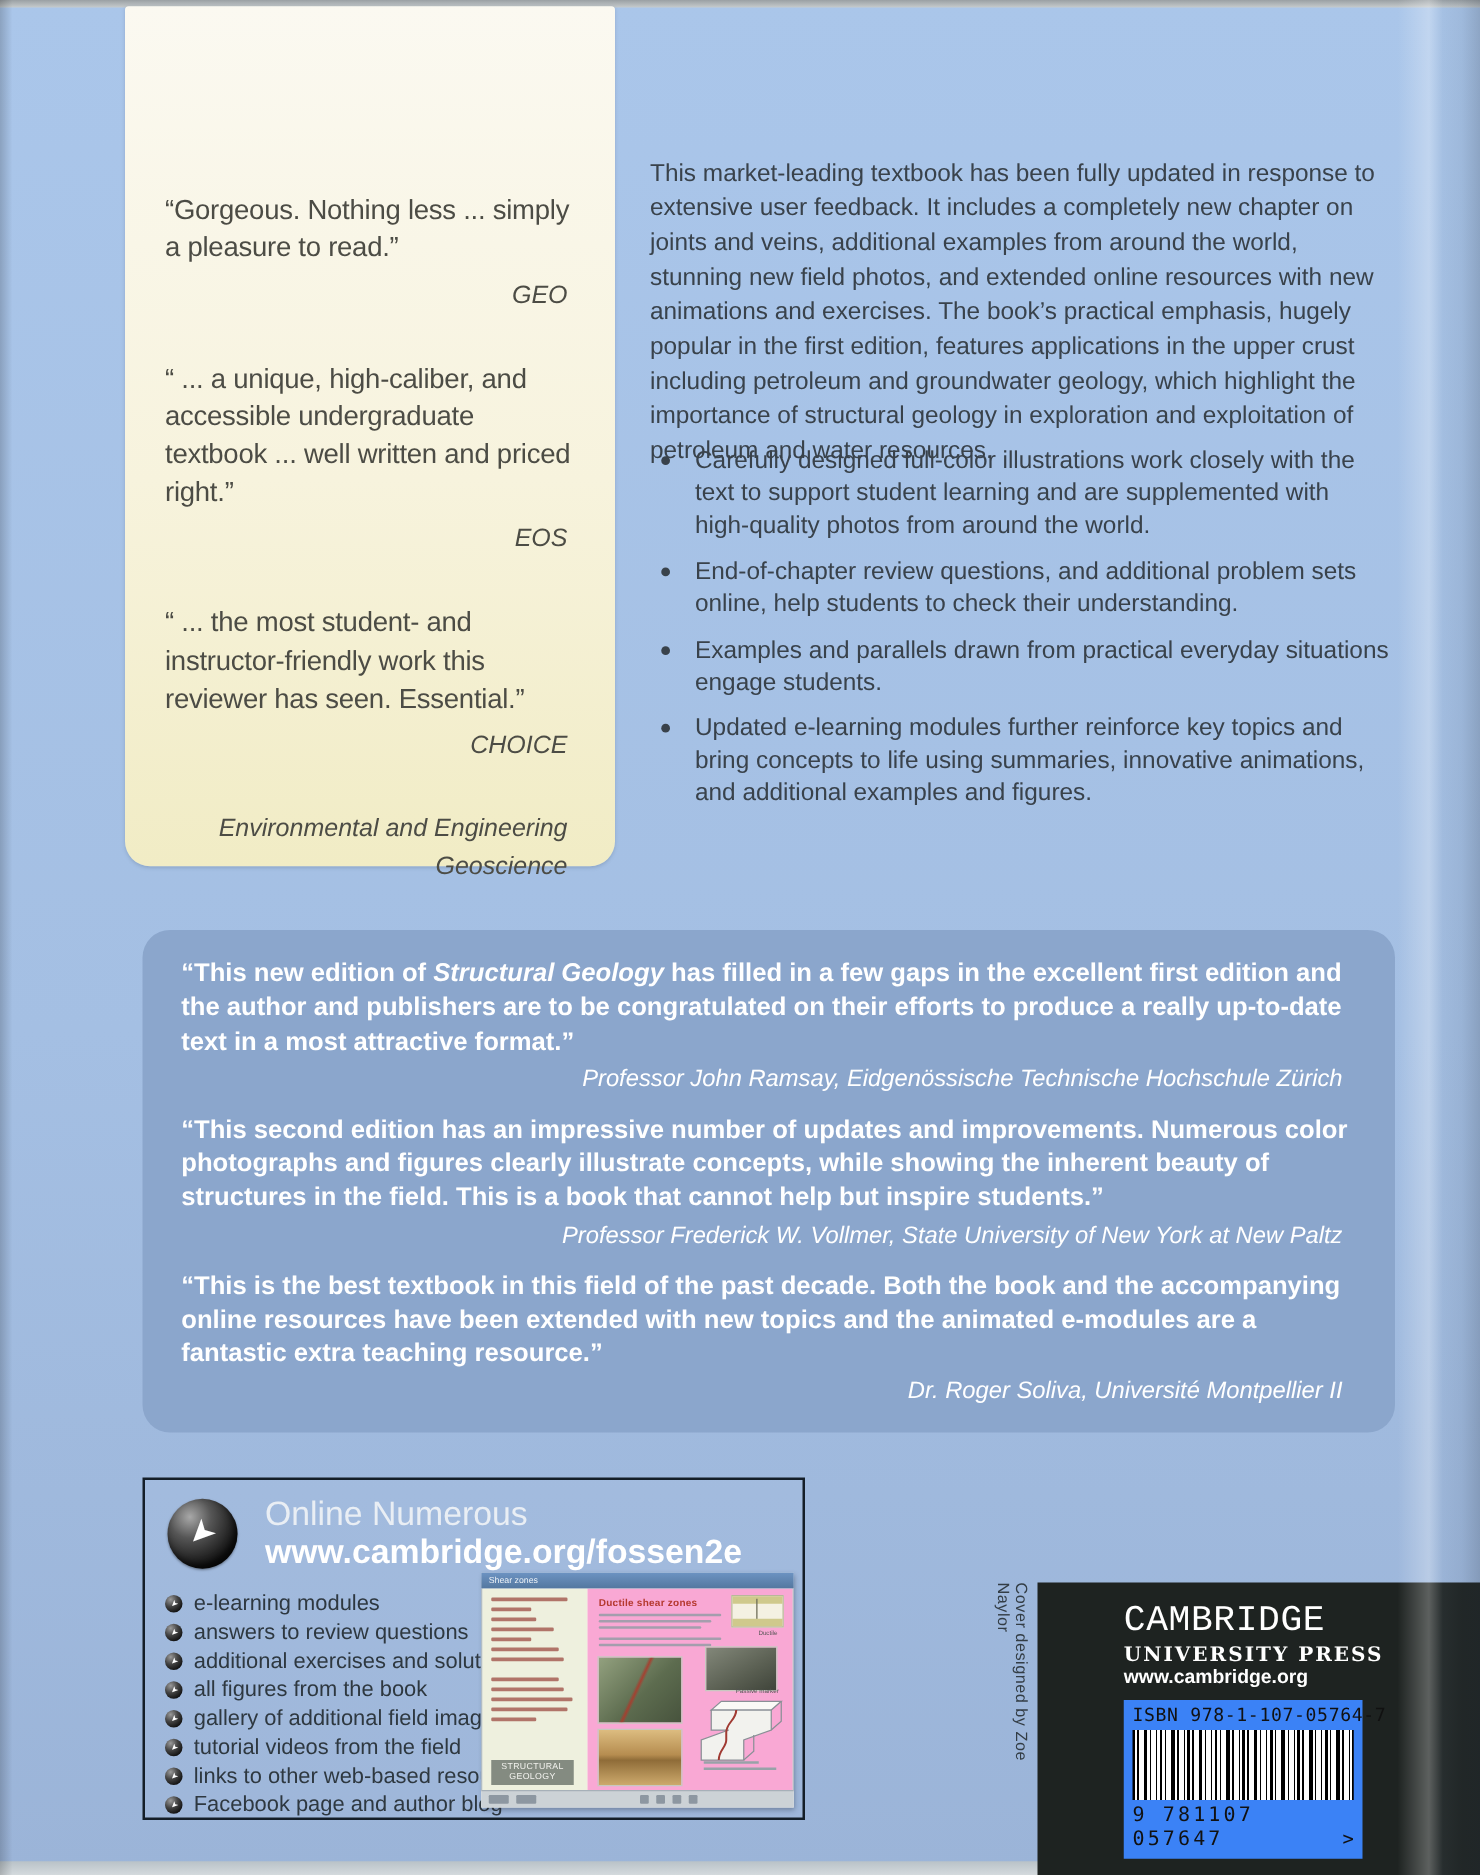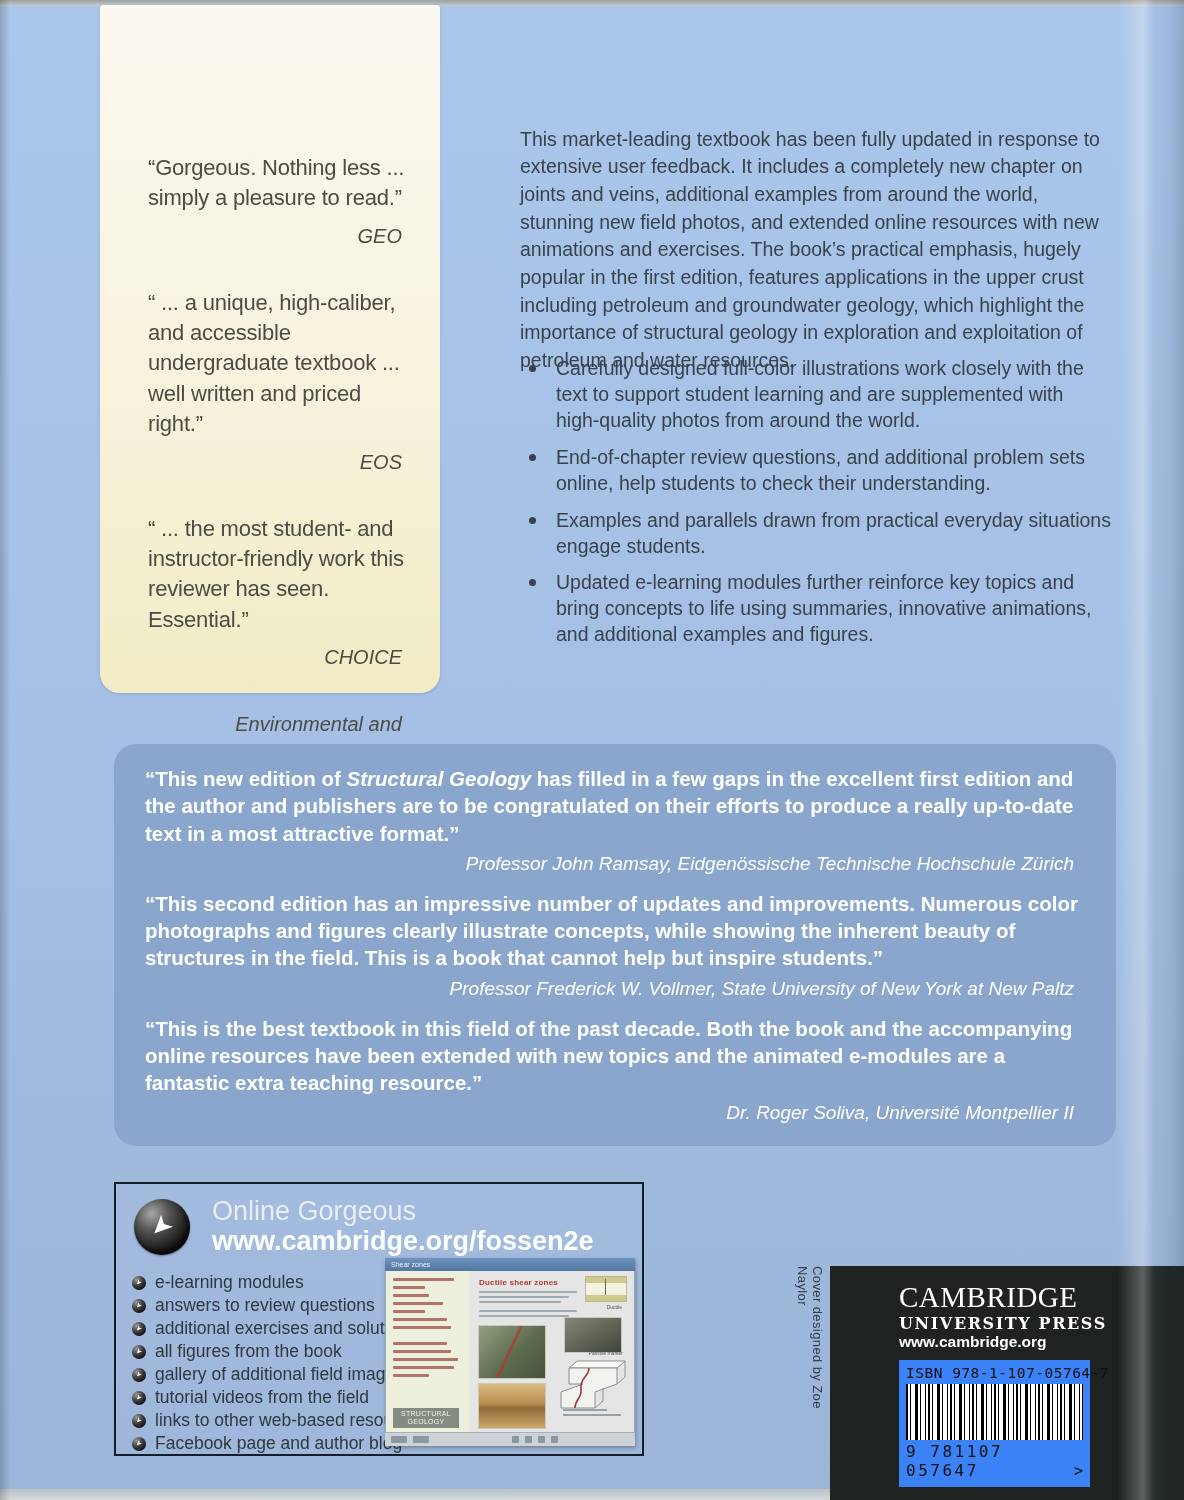--- a/index.html
+++ b/index.html
@@ -9,23 +9,23 @@
     background:linear-gradient(180deg,#aac6ea 0%,#a4bfe3 55%,#9bb4d8 100%);
   }
   
   .edge-top{position:absolute;left:0;top:0;width:1184px;height:6px;background:linear-gradient(180deg,#9aa0a4,#c6cbcd);}
   .edge-bottom{position:absolute;left:0;top:1489px;width:1184px;height:11px;background:linear-gradient(180deg,#b9c2c8,#d4dadd);z-index:1;}
   .left-shade{position:absolute;left:0;top:0;width:10px;height:1500px;background:linear-gradient(90deg,rgba(0,0,0,.18),rgba(0,0,0,0));z-index:5;pointer-events:none;}
   .right-fold{position:absolute;left:1118px;top:0;width:66px;height:1500px;z-index:6;pointer-events:none;
     background:linear-gradient(90deg,rgba(255,255,255,0) 0%,rgba(255,255,255,.28) 38%,rgba(120,140,165,.10) 55%,rgba(60,75,95,.10) 78%,rgba(40,50,65,.22) 100%);}
 
   
-  .cream-panel{position:absolute;left:100px;top:5px;width:340px;height:688px;
+  .cream-panel{position:absolute;left:100px;top:5px;width:392px;height:688px;
     background:linear-gradient(180deg,#fbf9f1 0%,#f7f3dd 55%,#f1ecc5 100%);
-    border-radius:3px 3px 20px 20px;box-sizing:border-box;padding:148px 30px 0 48px;
+    border-radius:3px 3px 20px 20px;box-sizing:border-box;padding:148px 30px 0 32px;
     box-shadow:0 1px 3px rgba(70,90,120,.25);}
   .lq{margin-bottom:37px;}
   .lq-text{font-size:22px;line-height:1.38;color:#4c4c45;letter-spacing:-.2px;}
   .lq-src{margin-top:7px;padding-right:8px;text-align:right;font-style:italic;font-size:20px;line-height:1.5;color:#4c4c45;}
 
   
   .intro{position:absolute;left:520px;top:106px;width:592px;font-size:19.5px;line-height:1.42;color:#39424b;}
   .bullets{position:absolute;left:520px;top:356px;width:592px;margin:0;padding:0;list-style:none;}
   .bullets li{position:relative;padding-left:36px;margin-bottom:11px;font-size:19.5px;line-height:1.33;color:#39424b;}
   .bullets li::before{content:"";position:absolute;left:9px;top:9px;width:7px;height:7px;border-radius:50%;background:#39424b;}
@@ -60,21 +60,21 @@
   .thumb{position:absolute;left:269px;top:74px;width:250px;height:188px;box-shadow:1px 2px 4px rgba(20,30,50,.35);
     display:flex;flex-direction:column;background:#fff;}
   .win-titlebar{height:13px;background:linear-gradient(180deg,#6d93c2,#53779f);display:flex;align-items:center;}
   .win-titlebar span{color:#eef3f8;font-size:7px;margin-left:6px;line-height:1;}
   .win-body{flex:1;display:flex;background:#fdfdf8;border-left:1px solid #9aa8b4;border-right:1px solid #9aa8b4;min-height:0;}
   .win-sidebar{width:84px;background:#eef0de;padding:7px 5px 4px 7px;box-sizing:border-box;display:flex;flex-direction:column;}
   .sb-bar{height:3px;background:#9c4b42;opacity:.75;margin-bottom:5px;border-radius:1px;}
   .sb-gap{height:8px;}
   .sb-logo{margin-top:auto;background:#848b81;color:#f2f2ee;font-size:7px;line-height:1.15;text-align:center;
     padding:2px 1px;width:64px;letter-spacing:.3px;}
-  .win-main{flex:1;position:relative;background:#e5e5e5;}
+  .win-main{flex:1;position:relative;background:#f9a8d4;}
   .wm-heading{color:#b5392f;font-size:8px;font-weight:bold;margin:7px 0 4px 9px;letter-spacing:.2px;}
   .t-bar{height:2px;background:#8e9ba2;opacity:.8;margin:3px 0 0 9px;border-radius:1px;}
   .photo{position:absolute;border:1px solid #c8c8c0;}
   .photo-green{left:8px;top:54px;width:66px;height:52px;
     background:linear-gradient(115deg,transparent 44%,rgba(170,60,45,.9) 47%,transparent 50%),
                linear-gradient(135deg,#93a17f 0%,#5d6c4f 55%,#47533d 100%);}
   .photo-tan{left:8px;top:112px;width:66px;height:44px;
     background:linear-gradient(180deg,#dcbc80 0%,#b68d50 45%,#8f6c38 55%,#cda96c 100%);}
   .photo-dark{left:94px;top:46px;width:56px;height:34px;
     background:linear-gradient(150deg,#83887a 0%,#5a5f52 60%,#3f443a 100%);}
@@ -93,21 +93,21 @@
   .st-sq.wide{width:16px;}
 
   
   .credit{position:absolute;left:795px;top:1266px;height:185px;writing-mode:vertical-rl;
     font-size:13px;color:#333d45;letter-spacing:.4px;}
 
   
   .pub-box{position:absolute;left:830px;top:1266px;width:354px;height:234px;background:#1e2321;z-index:2;
     box-sizing:border-box;padding-top:16px;}
   .pub-inner{width:216px;margin:0 auto;}
-  .pub-name{font-family:Liberation Serif, serif;color:#fff;font-size:29px;letter-spacing:.5px;line-height:1.05;}
+  .pub-name{font-family:Liberation Mono, monospace;color:#fff;font-size:29px;letter-spacing:.5px;line-height:1.05;}
   .pub-sub{font-family:"DejaVu Serif",serif;color:#fff;font-size:16px;letter-spacing:1.6px;font-weight:bold;margin-top:2px;}
   .pub-web{color:#fff;font-size:15.5px;font-weight:bold;margin-top:0;}
   .isbn-panel{background:#3b82f6;margin-top:9px;padding:5px 7px 7px;box-sizing:border-box;width:191px;}
   .isbn-label{font-family:"DejaVu Sans Mono",monospace;font-size:14.5px;color:#111;letter-spacing:.5px;white-space:nowrap;}
   .bars{height:56px;margin-top:3px;background:
     repeating-linear-gradient(90deg,#000 0 2px,#fff 2px 4px,#000 4px 5px,#fff 5px 9px,#000 9px 12px,#fff 12px 14px,#000 14px 15px,#fff 15px 19px,#000 19px 20px,#fff 20px 22px);}
   .isbn-num-row{display:flex;align-items:flex-end;margin-top:2px;}
   .isbn-num{font-family:"DejaVu Sans Mono",monospace;font-size:16px;color:#111;letter-spacing:2.5px;flex:1;}
   .isbn-suffix{font-family:"DejaVu Sans Mono",monospace;font-size:15px;color:#111;} .w90{width:90%;} .w85{width:85%;} .w80{width:80%;} .w75{width:75%;}
   .w70{width:70%;} .w60{width:60%;} .w55{width:55%;} .w50{width:50%;} .w45{width:45%;}
@@ -154,21 +154,21 @@
   <p class="eq">“This is the best textbook in this field of the past decade. Both the book and the accompanying online resources have been extended with new topics and the animated e-modules are a fantastic extra teaching resource.”</p>
   <div class="eattr">Dr. Roger Soliva, Université Montpellier II</div>
 </div>
 
 <div class="resources-box">
   <div class="res-header">
     <div class="sphere-big">
         <span>➤</span>
       </div>
     <div class="res-titles">
-      <div class="res-title">Online Gorgeous</div>
+      <div class="res-title">Online Numerous</div>
       <div class="res-url">www.cambridge.org/fossen2e</div>
     </div>
   </div>
   <ul class="res-list">
     <li>
         <span class="sphere-sm">
           <i>➤</i>
         </span>
         <span>e-learning modules</span>
       </li>

